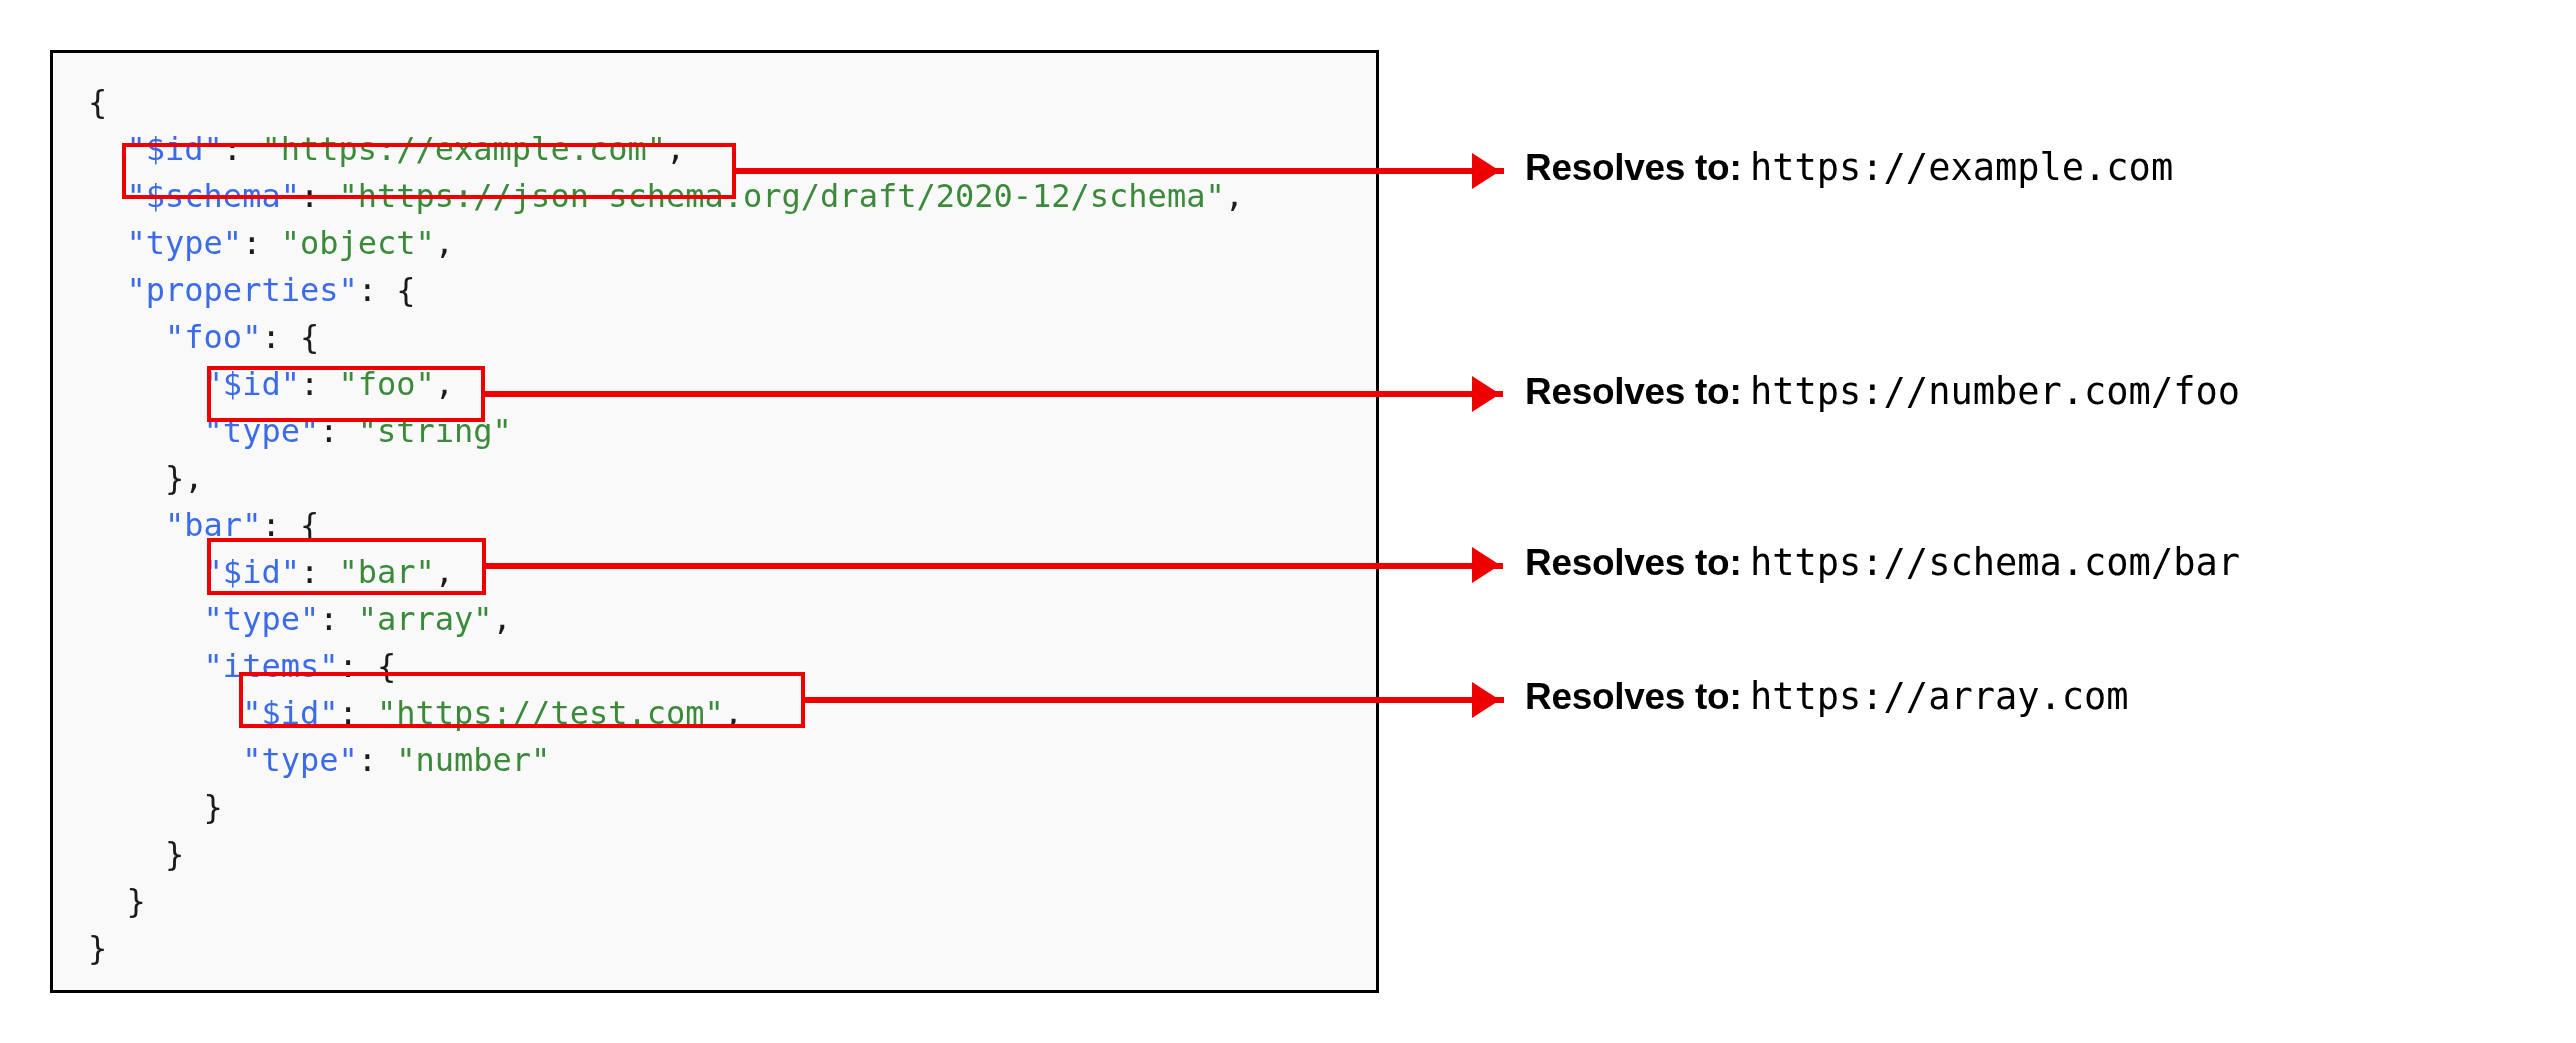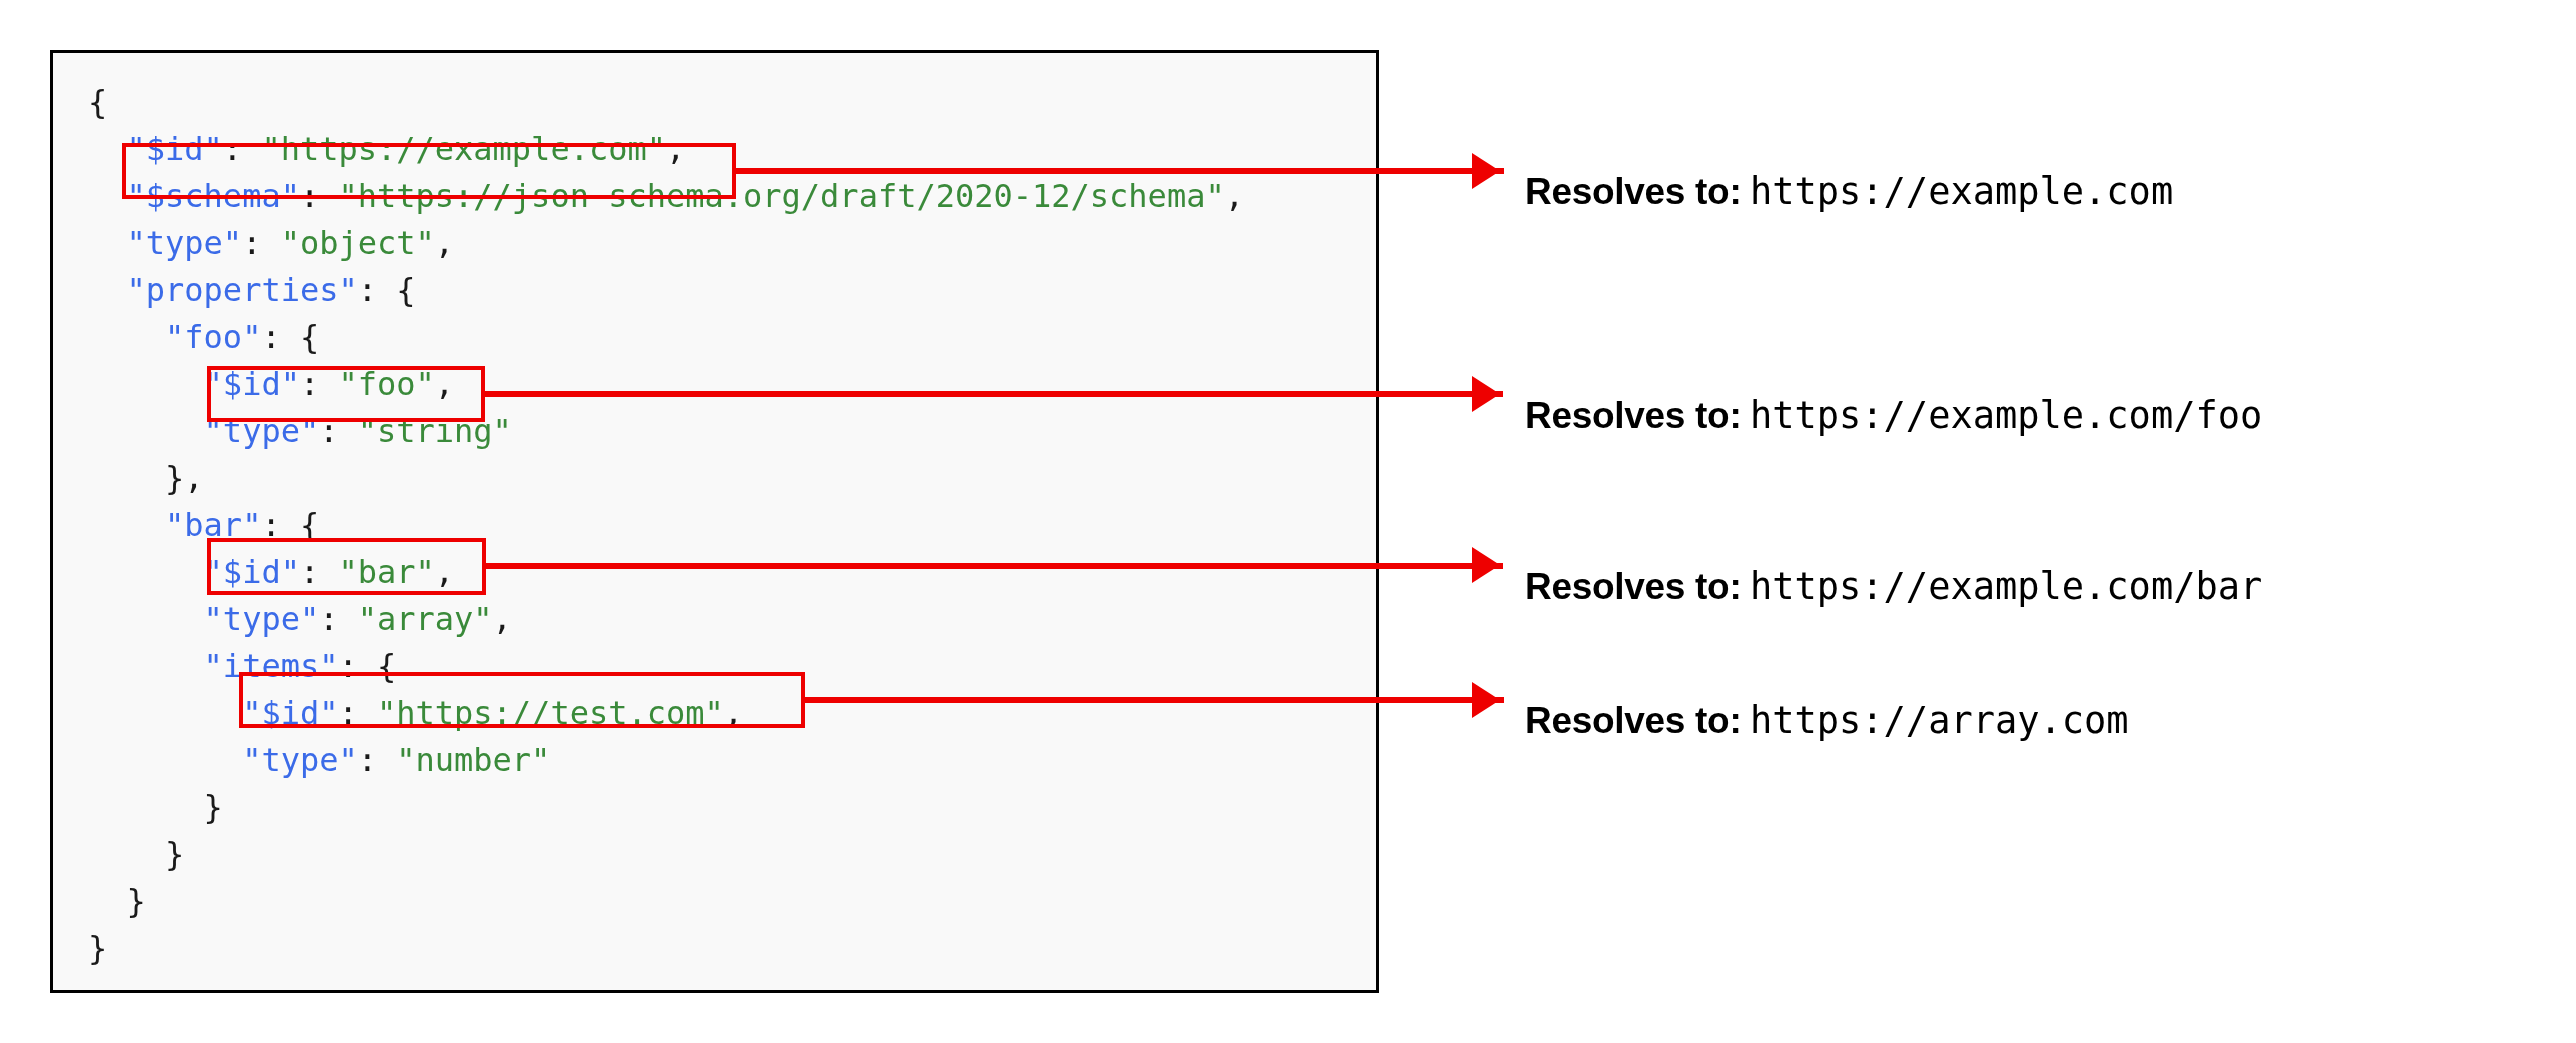--- a/index.html
+++ b/index.html
@@ -65,21 +65,20 @@
     border-top: 18.3px solid transparent;
     border-bottom: 18.3px solid transparent;
     border-left: 28px solid #ee0000;
   }
 
   
   .annotation {
     position: absolute;
     white-space: nowrap;
     color: #000000;
-    margin-top: 24px;
   }
   .ann-label {
     font-family: "Liberation Sans", sans-serif;
     font-weight: bold;
     font-size: 37px;
     letter-spacing: -0.3px;
   }
   .ann-url {
     font-family: "DejaVu Sans Mono", "Liberation Mono", monospace;
     font-weight: normal;
@@ -114,25 +113,25 @@
   <div class="arrowhead" style="left:1472px; top:547px;"></div>
 
   <div class="connector" style="left:805px; top:697px; width:699px;"></div>
   <div class="arrowhead" style="left:1472px; top:682px;"></div>
 
   <div class="annotation" style="left:1525px; top:146px;">
     <span class="ann-label">Resolves to:</span><span class="ann-url">https://example.com</span>
   </div>
 
   <div class="annotation" style="left:1525px; top:370px;">
-    <span class="ann-label">Resolves to:</span><span class="ann-url">https://example.com/foo</span>
+    <span class="ann-label">Resolves to:</span><span class="ann-url">https://number.com/foo</span>
   </div>
 
   <div class="annotation" style="left:1525px; top:541px;">
-    <span class="ann-label">Resolves to:</span><span class="ann-url">https://example.com/bar</span>
+    <span class="ann-label">Resolves to:</span><span class="ann-url">https://schema.com/bar</span>
   </div>
 
   <div class="annotation" style="left:1525px; top:675px;">
     <span class="ann-label">Resolves to:</span><span class="ann-url">https://array.com</span>
   </div>
 
 </div>
 
 
 </body></html>

